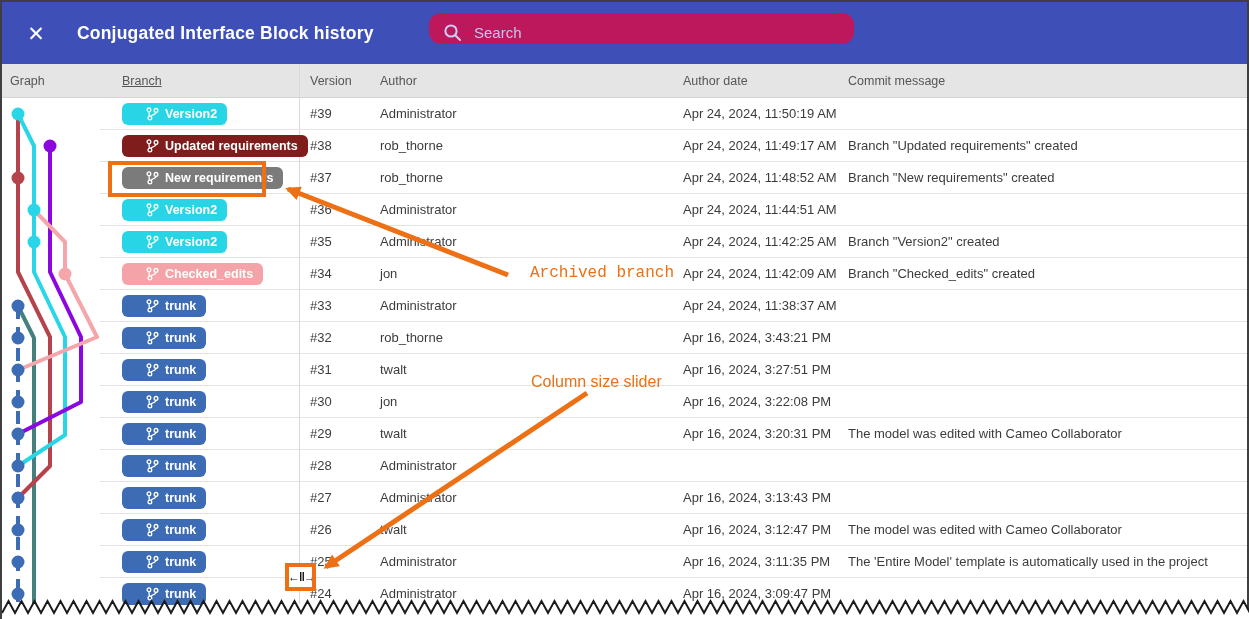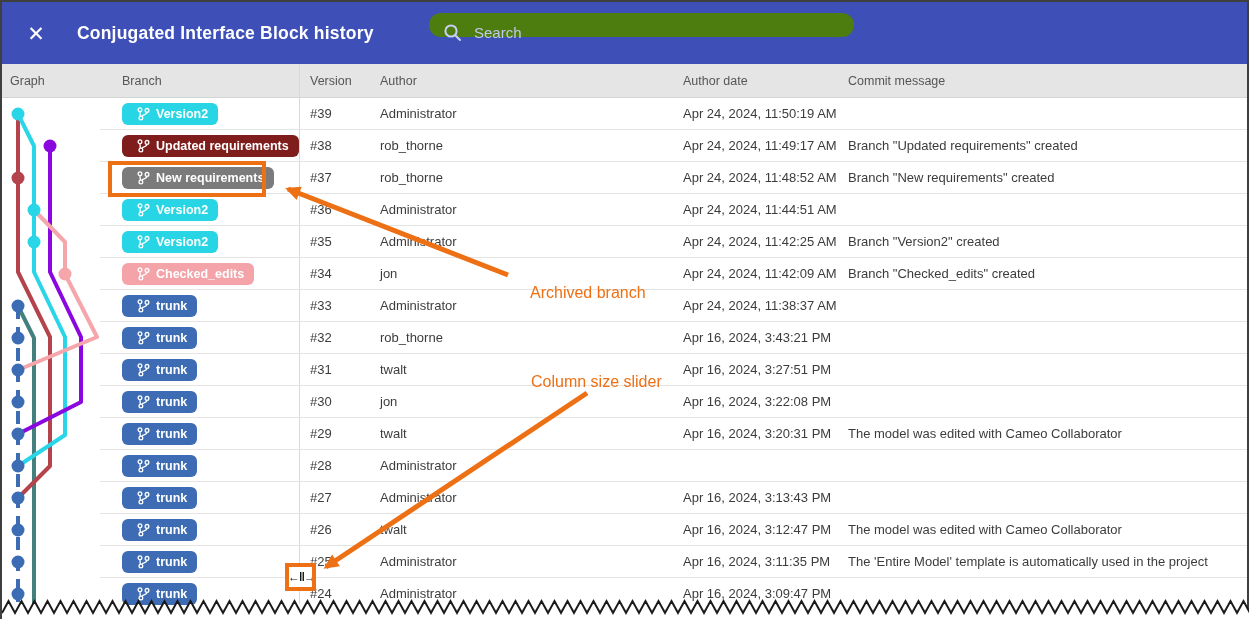--- a/index.html
+++ b/index.html
@@ -8,62 +8,62 @@
     font-family:"Liberation Sans", sans-serif; }
   #page{ position:relative; width:1249px; height:619px; background:#fff;
     border-top:2px solid #3f3f3f; border-left:2px solid #3f3f3f; border-right:2px solid #3f3f3f; }
 
   
   .appbar{ position:absolute; left:0; top:0; width:100%; height:62px; background:#3E50B8; }
   .close-btn{ position:absolute; left:21px; top:19px; width:26px; height:26px;
     color:#fff; font-size:21px; line-height:26px; text-align:center; cursor:pointer; }
   .title{ position:absolute; left:75px; top:0; height:56px; line-height:62px;
     color:#fff; font-size:17.5px; font-weight:bold; letter-spacing:.2px; white-space:nowrap; }
-  .searchbox{ position:absolute; left:427px; top:11px; width:425px; height:24px;
-    background:#4d7c0f; border-radius:12px; }
+  .searchbox{ position:absolute; left:427px; top:11px; width:425px; height:31px;
+    background:#be185d; border-radius:12px; }
   .searchbox svg{ position:absolute; left:14px; top:10px; }
   .search-placeholder{ position:absolute; left:45px; top:0; height:40px; line-height:40px;
     color:#C2C8EE; font-size:15px; }
 
   
   .col-headers{ position:absolute; left:0; top:62px; width:100%; height:34px; background:#e5e5e5;
     border-bottom:1px solid #d4d4d4; font-size:12.5px; color:#565656; }
   .col-headers span{ position:absolute; top:0; height:34px; line-height:34px; white-space:nowrap; }
-  .ch-graph{ left:8px; } .ch-branch{ left:120px; } .ch-version{ left:308px; }
+  .ch-graph{ left:8px; } .ch-branch{ left:120px;text-decoration:underline; } .ch-version{ left:308px; }
   .ch-author{ left:378px; } .ch-date{ left:681px; } .ch-message{ left:846px; }
 
   
   .v-divider{ position:absolute; left:297px; top:62px; width:1px; height:540px; background:#d9d9d9; }
 
   
   #rows{ position:absolute; left:0; top:96px; width:100%; }
   .row{ position:relative; width:100%; height:32px; font-size:13px; color:#3c3c3c; }
   .row .sep{ position:absolute; left:98px; right:0; bottom:0; height:1px; background:#e4e4e4; }
   .cell{ position:absolute; top:0; height:32px; line-height:32px; white-space:nowrap; }
   .c-version{ left:308px; } .c-author{ left:378px; } .c-date{ left:681px; } .c-message{ left:846px; }
   .badge{ position:absolute; left:120px; top:5px; height:22px; display:inline-flex;
-    align-items:center; gap:6px; padding:0 10px 0 15px; border-radius:6px;
+    align-items:center; gap:6px; padding:0 10px 0 24px; border-radius:6px;
     color:#fff; font-size:12.5px; font-weight:bold; cursor:pointer; white-space:nowrap; }
   .badge svg{ flex:0 0 auto; }
 
   
   #graph-svg{ position:absolute; left:0; top:62px; }
 
   
   #zigzag{ position:absolute; left:0; top:590px; }
 
   
   .hl-box{ position:absolute; border:4px solid var(--accent); }
   #hl-branch{ left:106px; top:159px; width:158px; height:36px; }
   #hl-slider{ left:283px; top:561px; width:31px; height:28px; }
   .slider-glyph{ position:absolute; left:286px; top:564px; width:25px; height:22px;
     background:#fff; color:#111; font-size:12px; font-weight:bold; line-height:22px;
     text-align:center; letter-spacing:-1px; cursor:col-resize; }
   .ann-label{ position:absolute; color:var(--accent); font-size:16px; font-weight:500; white-space:nowrap; }
-  #ann-archived{ left:528px; top:282px; }
+  #ann-archived{ left:528px; top:262px;font-family:Liberation Mono, monospace; }
   #ann-slider{ left:529px; top:371px; }
   #arrows{ position:absolute; left:0; top:0; pointer-events:none; }
 </style>
 </head>
 <body>
 
 <div id="page">
 
   <div class="appbar">
     <div class="close-btn">✕</div>

